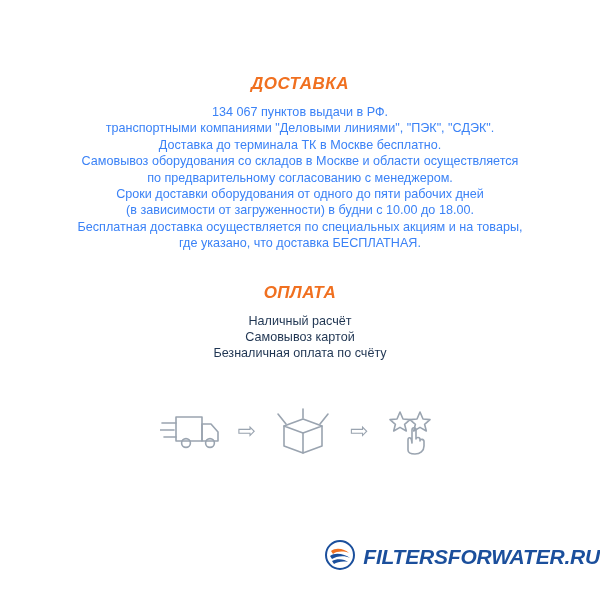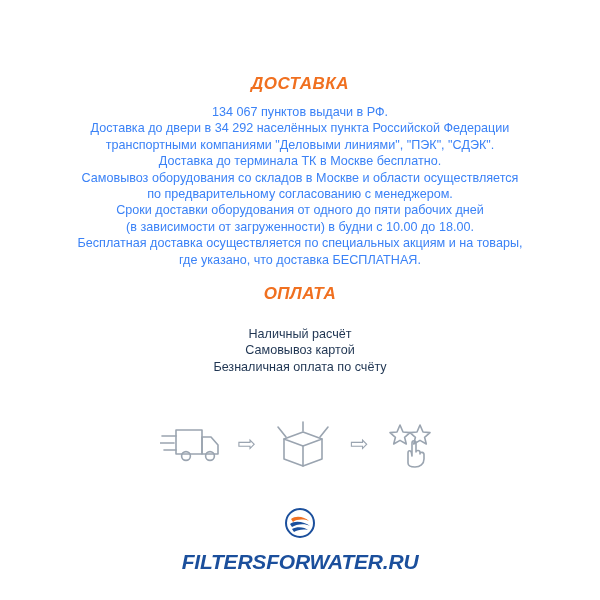--- a/index.html
+++ b/index.html
@@ -40,24 +40,24 @@
     line-height: 16.4px;
     color: #3b82f6;
     text-align: center;
     width: 560px;
   }
   .body-text .line {
     display: block;
     white-space: nowrap;
   }
   #payment-heading {
-    margin-top: 16px;
+    margin-top: 31px;
   }
   .payment-list {
-    margin-top: 22px;
+    margin-top: 10px;
     font-size: 12.6px;
     line-height: 16.4px;
     color: #1f3552;
     text-align: center;
   }
   .payment-list .line {
     display: block;
   }
   .icon-row {
     margin-top: 44px;
@@ -78,40 +78,38 @@
   }
   .footer {
     position: absolute;
     left: 0;
     right: 0;
     bottom: 26px;
     display: flex;
     align-items: center;
     justify-content: flex-end;
     gap: 8px;
-    flex-direction: column;
   }
   .logo-text {
     font-size: 21px;
     font-weight: bold;
     font-style: italic;
     color: #1b4f9c;
     letter-spacing: -0.2px;
   }
 </style>
 </head>
 <body>
 
 <div class="page">
 
   <div class="section-heading" id="delivery-heading">ДОСТАВКА</div>
 
   <div class="body-text">
     <span class="line">134 067 пунктов выдачи в РФ.</span>
-    <span class="line">Доставка до двери в 34 292 населённых пункта Российской Федерации</span>
     <span class="line">транспортными компаниями "Деловыми линиями", "ПЭК", "СДЭК".</span>
     <span class="line">Доставка до терминала ТК в Москве бесплатно.</span>
     <span class="line">Самовывоз оборудования со складов в Москве и области осуществляется</span>
     <span class="line">по предварительному согласованию с менеджером.</span>
     <span class="line">Сроки доставки оборудования от одного до пяти рабочих дней</span>
     <span class="line">(в зависимости от загруженности) в будни с 10.00 до 18.00.</span>
     <span class="line">Бесплатная доставка осуществляется по специальных акциям и на товары,</span>
     <span class="line">где указано, что доставка БЕСПЛАТНАЯ.</span>
   </div>
 

